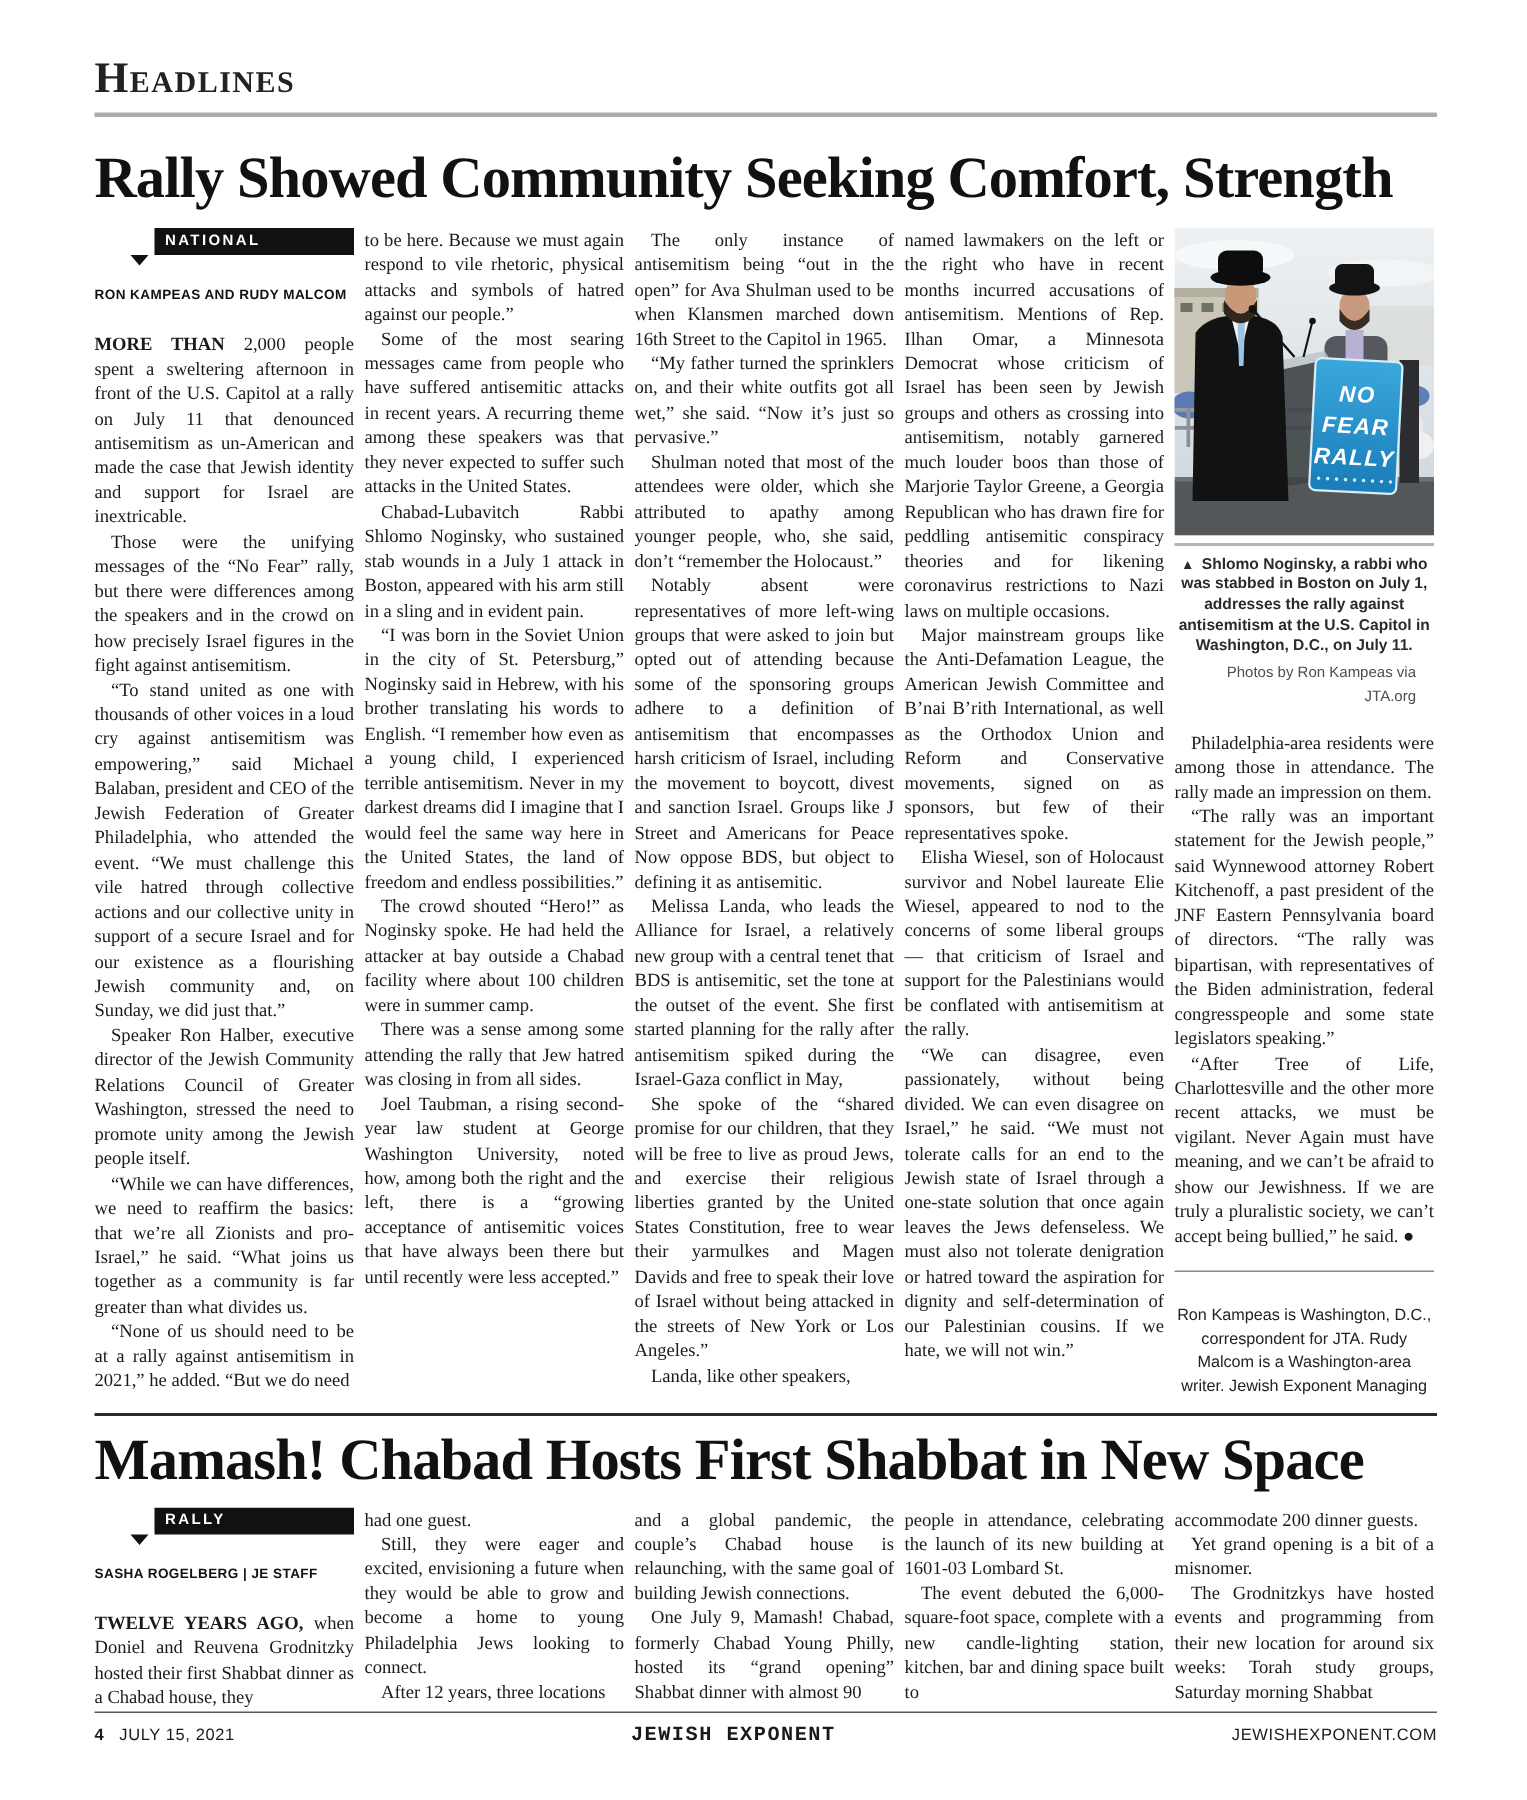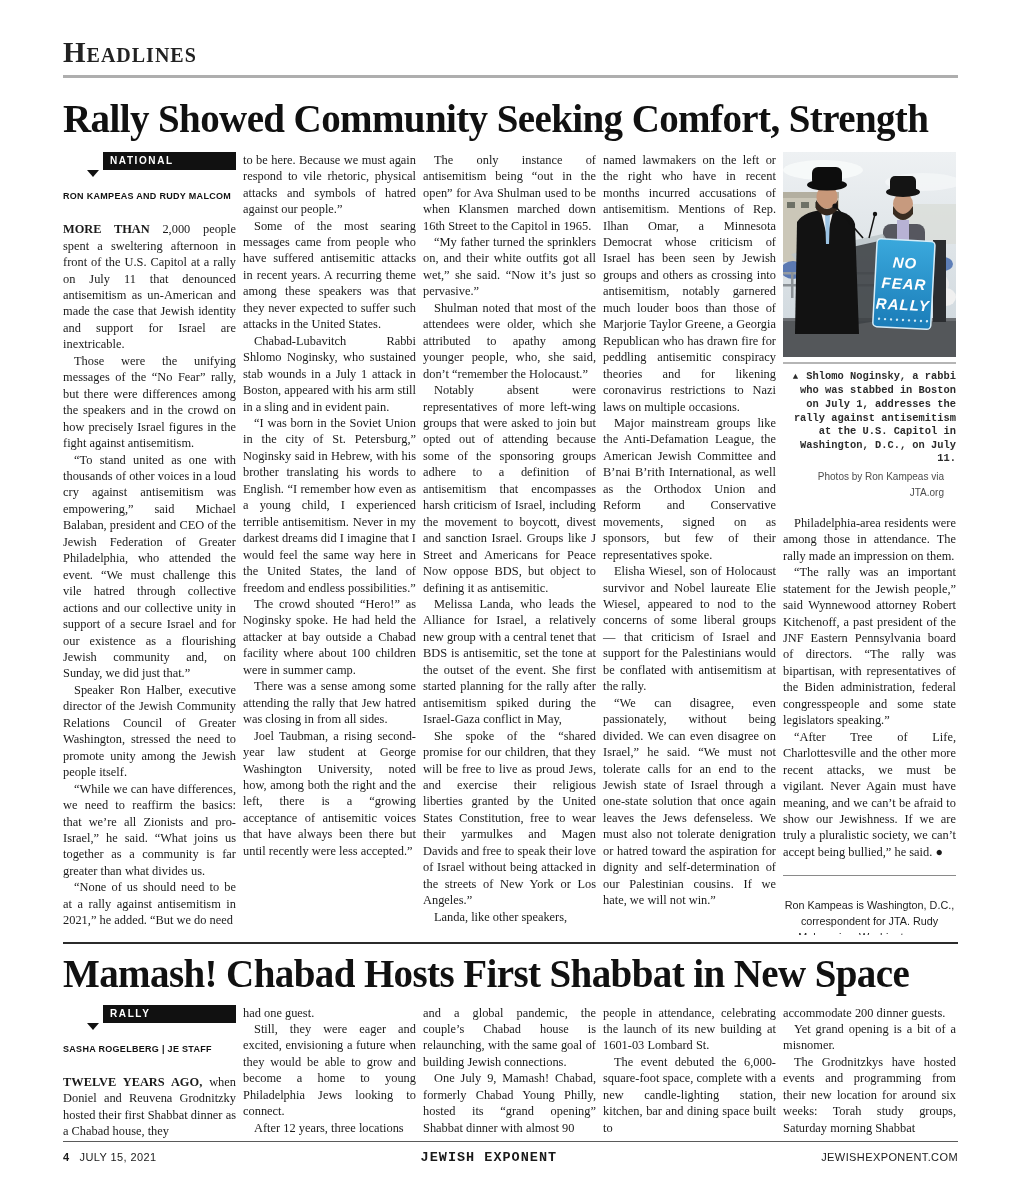--- a/index.html
+++ b/index.html
@@ -41,22 +41,22 @@
     border-top:7px solid #111;margin-left:24px;
   }
   .byline{
     font-family:"Liberation Sans",sans-serif;font-weight:700;font-size:9px;
     letter-spacing:0.3px;color:#111;margin:11px 0 17px 0;text-align:left;
   }
 
   figure.photo{margin:0 0 6px 0;border-bottom:2px solid #b5b5b5;padding-bottom:5px;}
   figure.photo svg{display:block;}
   .caption{
-    font-family:Liberation Mono, monospace;font-weight:700;font-size:10.4px;
-    line-height:13.6px;color:#2b2b2b;text-align:right;
+    font-family:Liberation Sans, sans-serif;font-weight:700;font-size:10.4px;
+    line-height:13.6px;color:#2b2b2b;text-align:center;
   }
   .cap-arrow{font-size:9px;margin-right:2px;}
   .credit{
     font-family:"Liberation Sans",sans-serif;font-weight:400;font-size:10px;
     color:#4d4d4d;text-align:right;margin:3px 12px 13px 0;
   }
   .endnote{
     font-family:"Liberation Sans",sans-serif;font-size:10.8px;line-height:15.6px;
     color:#222;text-align:center;border-top:1px solid #8a8a8a;border-bottom:1px solid #8a8a8a;
     padding:22px 0 12px 0;margin-top:15px;

